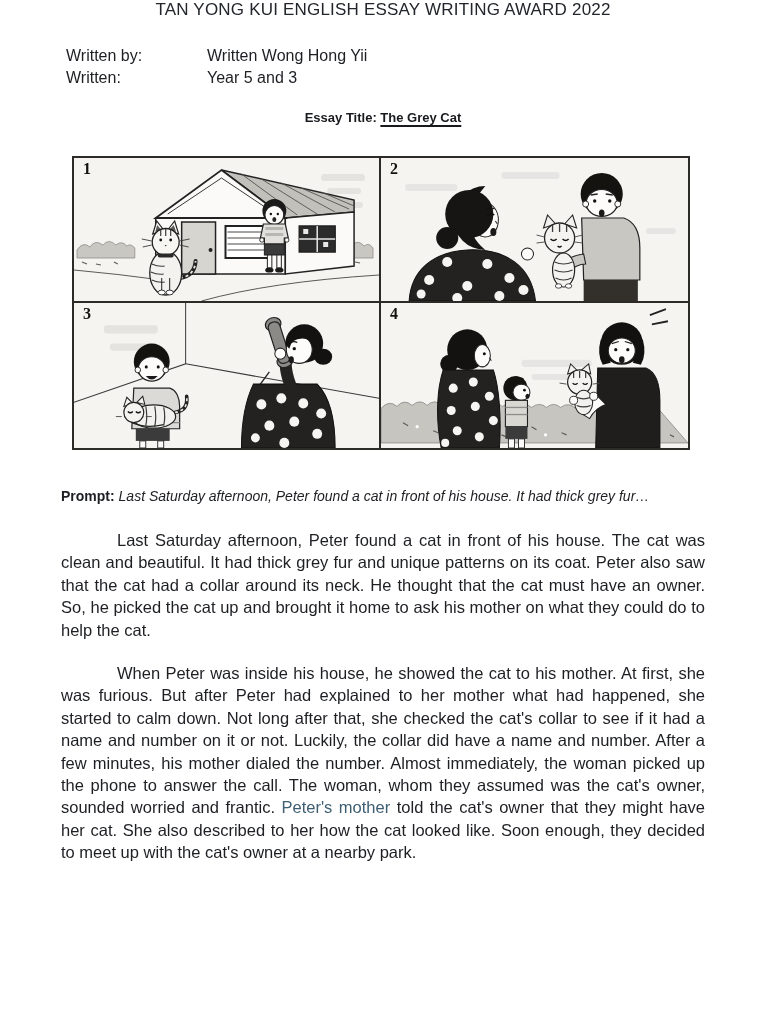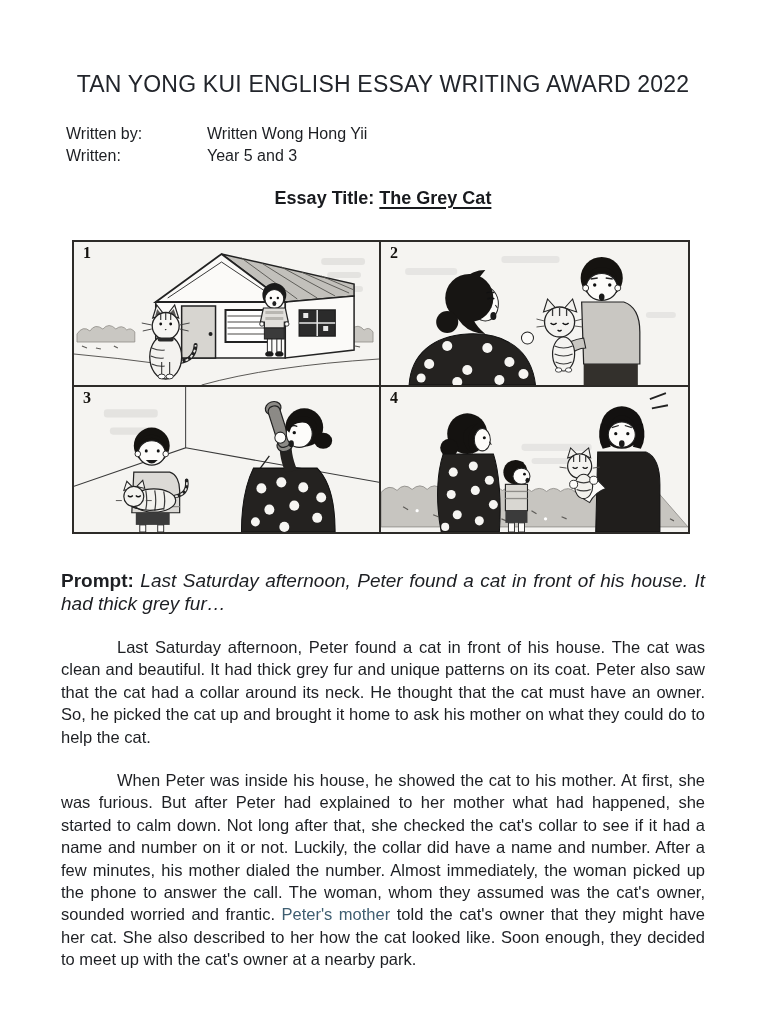--- a/index.html
+++ b/index.html
@@ -1,38 +1,38 @@
 <!DOCTYPE html>
 <html><head>
 <meta charset="utf-8">
 <style>
   html,body{margin:0;padding:0;background:#ffffff;}
   body{width:766px;height:1018px;font-family:"Liberation Sans",sans-serif;color:#1d1f23;}
   .page{position:relative;width:766px;height:1018px;overflow:hidden;background:#fff;}
 
-  .doc-title{margin:0;padding-top:71px;text-align:center;font-size:23px;font-weight:400;
+  .doc-title{margin:0;text-align:center;font-size:17px;font-weight:400;
              letter-spacing:.2px;color:#22252b;}
 
   .meta{margin:25px 61px 0 66px;font-size:16px;line-height:22px;}
   .meta-row{display:flex;}
   .meta-label{width:141px;flex:0 0 141px;}
 
-  .essay-title-line{margin-top:21px;text-align:center;font-size:18px;font-weight:700;color:#181a1e;}
+  .essay-title-line{margin-top:21px;text-align:center;font-size:13px;font-weight:700;color:#181a1e;}
   .essay-title-line .ul{text-decoration:underline;text-decoration-thickness:1.5px;text-underline-offset:2.5px;}
 
   .comic{margin:31px 0 0 72px;width:614px;height:290px;border:2px solid #2d2b28;
          display:grid;grid-template-columns:1fr 1fr;grid-template-rows:1fr 1fr;background:#f5f4f1;}
   .panel{position:relative;overflow:hidden;background:#f5f4f1;}
   .panel.b-r{border-right:2px solid #2d2b28;}
   .panel.b-b{border-bottom:2px solid #2d2b28;}
   .panel svg{display:block;width:100%;height:100%;}
   .panel-num{position:absolute;top:2px;left:9px;font-family:"Liberation Serif",serif;
              font-weight:700;font-size:16px;color:#15130f;}
 
-  .prompt{margin:35px 61px 0;font-size:19px;line-height:23px;text-align:justify;}
+  .prompt{margin:35px 61px 0;font-size:14px;line-height:23px;text-align:justify;}
   .prompt .plabel{font-weight:700;font-style:normal;}
   .prompt .ptext{font-style:italic;}
 
   .bodypara{margin:21px 61px 0;font-size:16.5px;line-height:22.4px;text-align:justify;text-indent:56px;}
   .hl{}
 </style>
 </head>
 <body>
 
 <div class="page">

